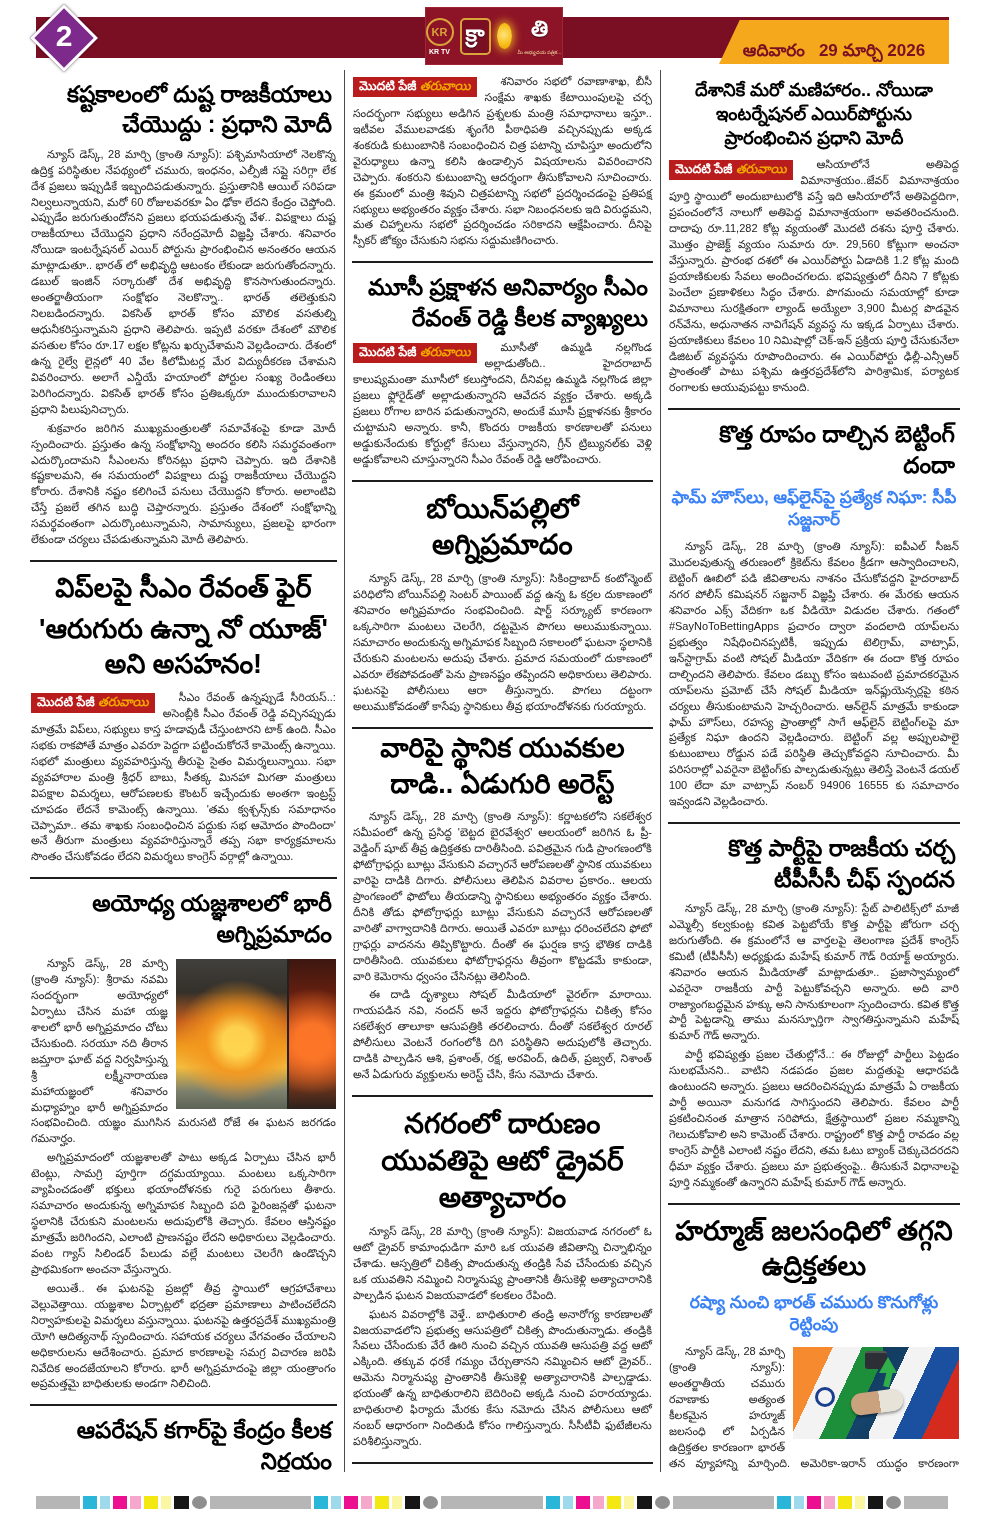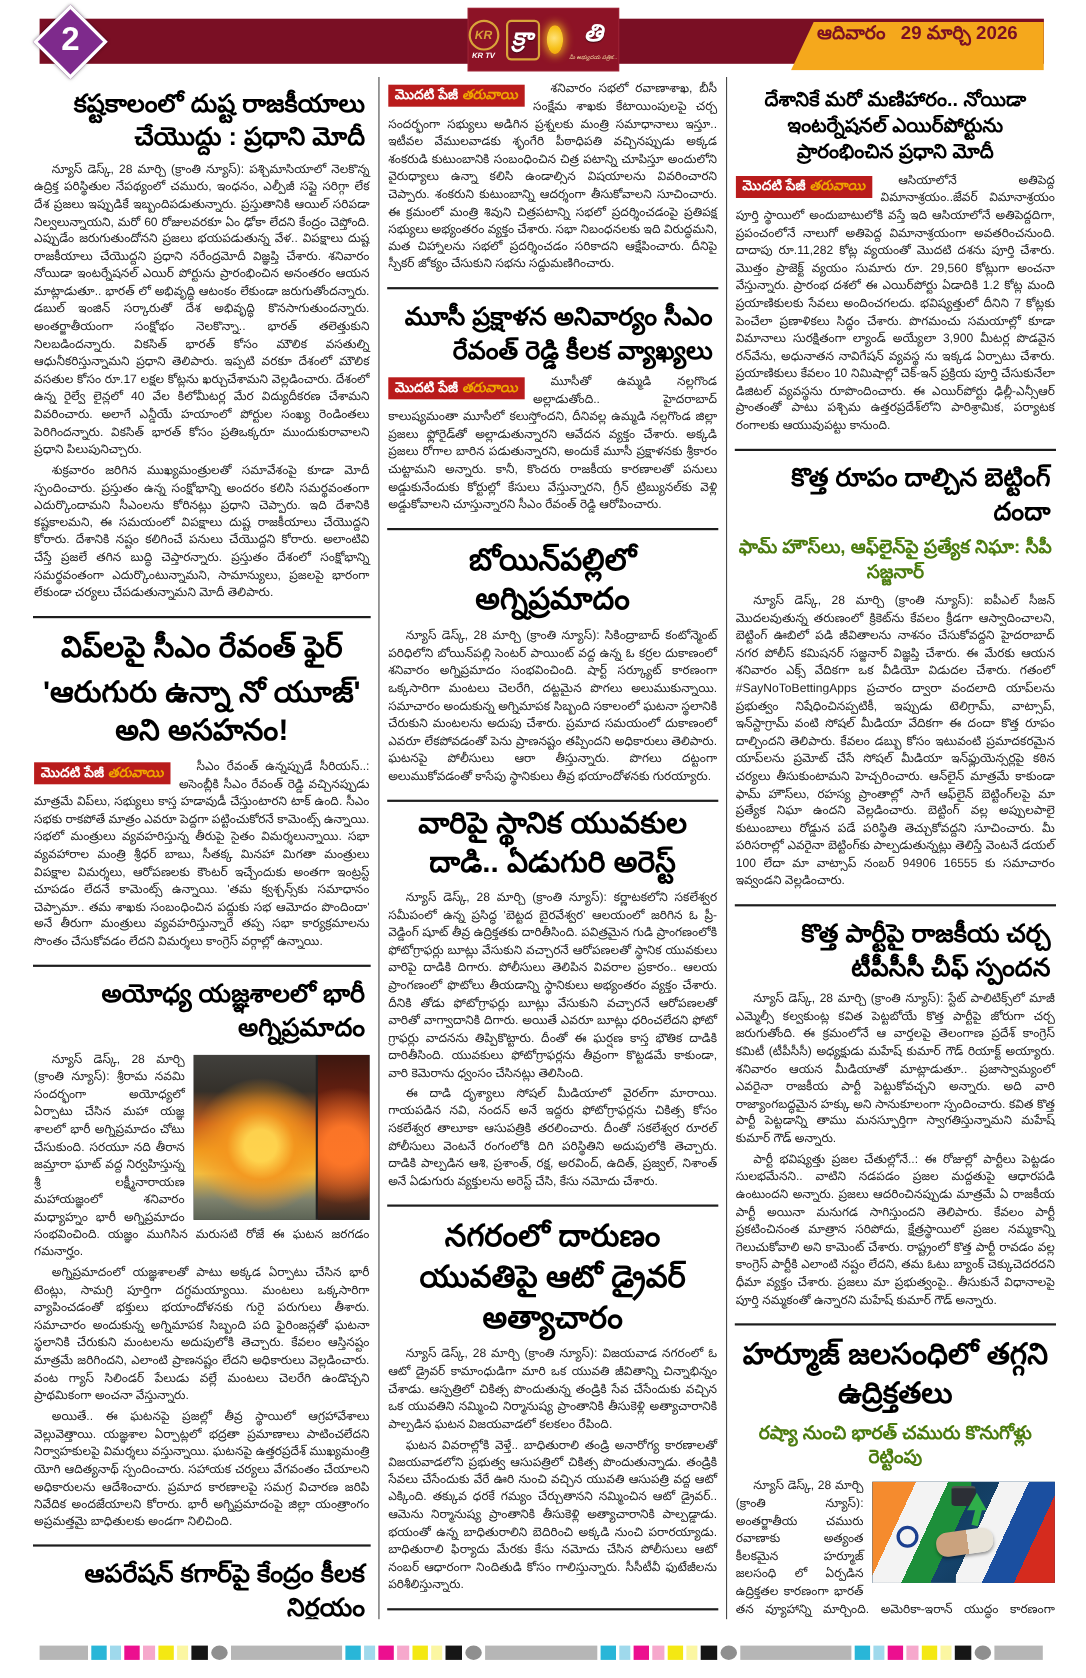--- a/index.html
+++ b/index.html
@@ -8,24 +8,24 @@
   
   .header{position:absolute;top:0;left:0;width:987px;height:68px;}
   .band{position:absolute;top:17px;left:36px;right:38px;height:41px;background:#7a0f24;}
   .left-yellow{position:absolute;top:20px;left:54px;width:330px;height:44px;background:#f5ab17;
     clip-path:polygon(0 0,93% 0,100% 100%,0 100%);display:flex;align-items:center;}
   .site-url{margin-left:58px;font-weight:bold;font-size:20px;color:#151515;letter-spacing:0.2px;}
   .diamond{position:absolute;top:14px;left:40px;width:42px;height:42px;background:#7e2a8c;border:3px solid #ffffff;
     transform:rotate(45deg);box-shadow:0 0 3px rgba(0,0,0,.5);}
   .diamond-num{position:absolute;top:18px;left:48px;width:32px;text-align:center;font-weight:bold;font-size:30px;color:#ffffff;line-height:36px;}
   .right-yellow{position:absolute;top:20px;right:38px;width:230px;height:44px;background:#f5a81c;
-    clip-path:polygon(9% 0,100% 0,100% 100%,0 100%);display:flex;align-items:flex-start;justify-content:center;gap:14px;
+    clip-path:polygon(9% 0,100% 0,100% 100%,0 100%);display:flex;align-items:flex-end;justify-content:center;gap:14px;
     color:#7a0f24;font-weight:bold;font-size:17px;}
   .logo-box{position:absolute;top:8px;left:50%;transform:translateX(-50%);width:136px;height:56px;background:#8d1326;
-    display:flex;align-items:center;justify-content:center;gap:6px;box-shadow:0 0 0 1px #9e2436;font-style:italic;}
+    display:flex;align-items:center;justify-content:center;gap:6px;box-shadow:0 0 0 1px #9e2436;}
   .kr-wrap{display:flex;flex-direction:column;align-items:center;}
   .kr-circle{width:24px;height:24px;border:2px solid #d9a43a;border-radius:50%;color:#d9a43a;font-weight:bold;
     font-size:11px;display:flex;align-items:center;justify-content:center;}
   .kr-tv{color:#ffffff;font-size:7px;font-weight:bold;margin-top:2px;}
   .kranti{color:#ffffff;font-weight:bold;font-size:22px;text-shadow:0 1px 1px #3c0410;}
   .kranti.boxed{border:2px solid #d9a43a;border-radius:5px;padding:1px 4px;background:#7a0f24;}
   .sun{width:26px;height:26px;border-radius:50%;background:radial-gradient(circle at 45% 45%,#ffe27a,#f7c21d 55%,#ef9d06);
     box-shadow:0 0 8px 2px rgba(247,194,29,.8);}
   .logo-col{display:flex;flex-direction:column;align-items:center;}
   .tagline{color:#f2d9a0;font-size:5px;margin-top:2px;white-space:nowrap;}
@@ -37,21 +37,21 @@
   .colB{width:306px;padding:0 7px;border-right:1px solid #4a4a4a;}
   .colC{width:297px;padding-left:7px;}
 
   .article{border-bottom:2px solid #1d1d1d;padding:4px 1px 9px;}
   .article.last{border-bottom:none;}
   .hl{text-align:center;font-weight:bold;color:#000;line-height:1.32;margin:5px 4px 7px;}
   .h-xl{font-size:28px;}
   .h-lg{font-size:23px;text-align:right;}
   .h-md{font-size:27px;}
   .h-sm{font-size:18px;}
-  .subhead{text-align:center;font-weight:bold;font-size:17px;color:#4d7c0f;margin:1px 2px 8px;line-height:1.3;}
+  .subhead{text-align:center;font-weight:bold;font-size:17px;color:#3b82f6;margin:1px 2px 8px;line-height:1.3;}
   .body{font-size:11px;line-height:1.45;text-align:justify;color:#1b1b1b;}
   .body p{margin:0 0 3px;text-indent:16px;}
   .tag{float:left;background:#b91c1c;padding:3px 6px;margin:3px 8px 3px 0;font-weight:bold;font-size:12.5px;line-height:1.1;}
   .tag .t1{color:#ffffff;}
   .tag .t2{color:#f0a500;font-style:italic;}
 
   
   .photo{position:relative;overflow:hidden;}
   .img-fire{float:right;width:160px;height:150px;margin:3px 0 4px 8px;display:flex;background:#222;}
   .fire-left{flex:2.4;background:

